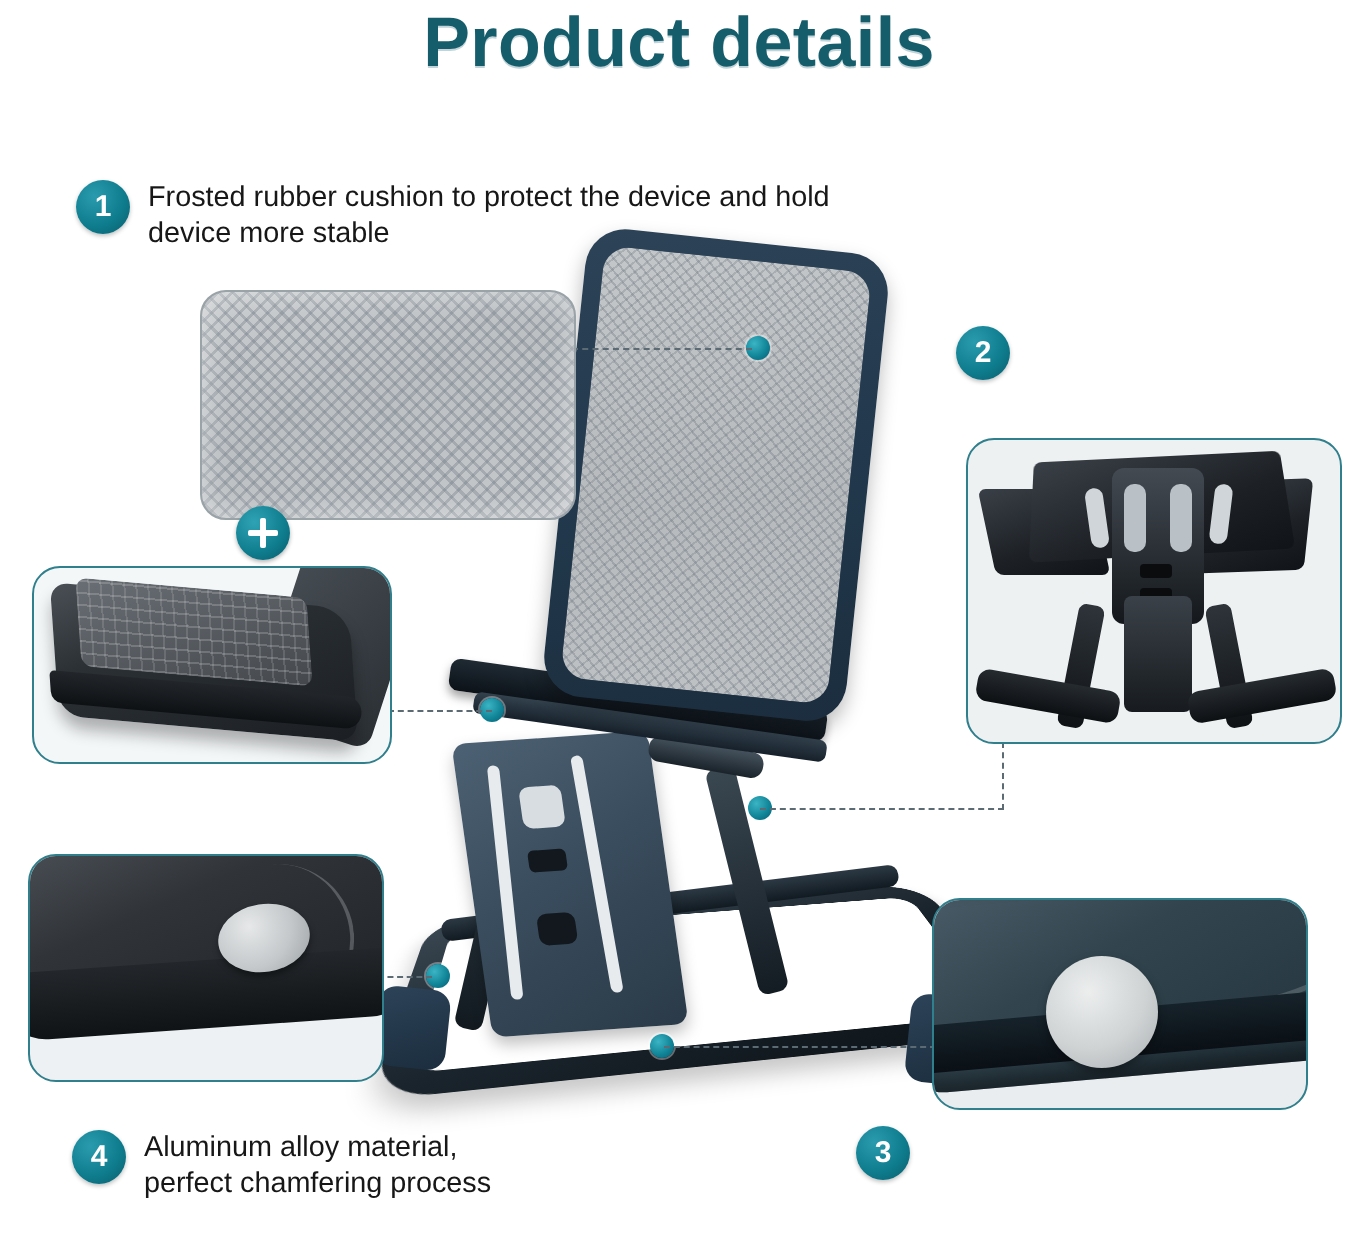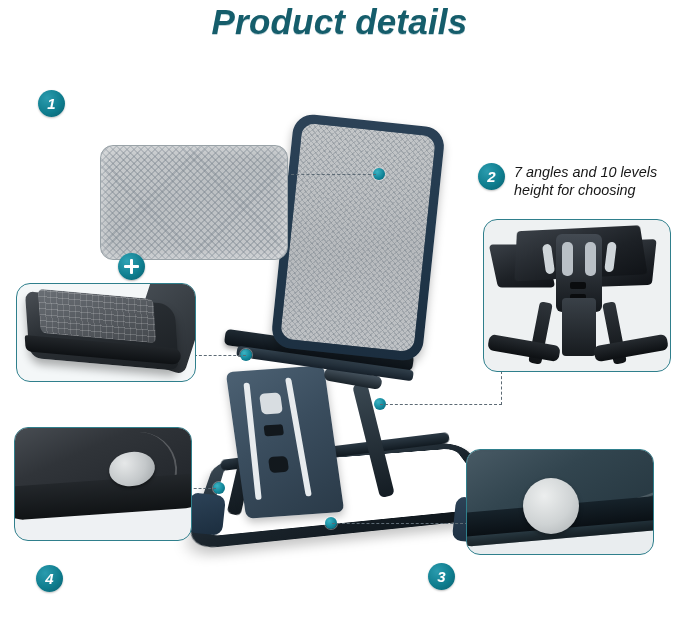--- a/index.html
+++ b/index.html
@@ -273,21 +273,21 @@
     background:linear-gradient(180deg,#3a4852,#141c23);
     border-radius:5px;transform:rotate(-14deg);
   }
   .hinge-pin{
     position:absolute;left:148px;top:252px;width:58px;height:13px;
     background:linear-gradient(180deg,#46535e,#1a232a);
     border-radius:6px;transform:rotate(10deg);
   }
 
   
-  .nosel{user-select:none;font-style:italic;}
+  .nosel{user-select:none;}
 </style>
 </head>
 <body>
 
 <div id="stage">
 
   <div class="title nosel">Product details</div>
 
   <div id="product">
 
@@ -370,29 +370,31 @@
 
   <div class="inset" id="inset-alu">
     <div class="alu-top"></div>
     <div class="alu-cham"></div>
     <div class="alu-side"></div>
     <div class="cushion"></div>
   </div>
 
   <div class="callout" id="callout-1">
     <div class="badge nosel">1</div>
+    <div class="ctext nosel">Frosted rubber cushion to protect the device and hold
+device more stable</div>
   </div>
 
   <div class="callout" id="callout-2">
     <div class="badge nosel">2</div>
-    <div class="ctext nosel">7 angles and 10 levels
-height for choosing</div>
   </div>
 
   <div class="callout" id="callout-3">
     <div class="badge nosel">3</div>
   </div>
 
   <div class="callout" id="callout-4">
     <div class="badge nosel">4</div>
+    <div class="ctext nosel">Aluminum alloy material,
+perfect chamfering process</div>
   </div>
 
 </div>
 
 </body></html>

